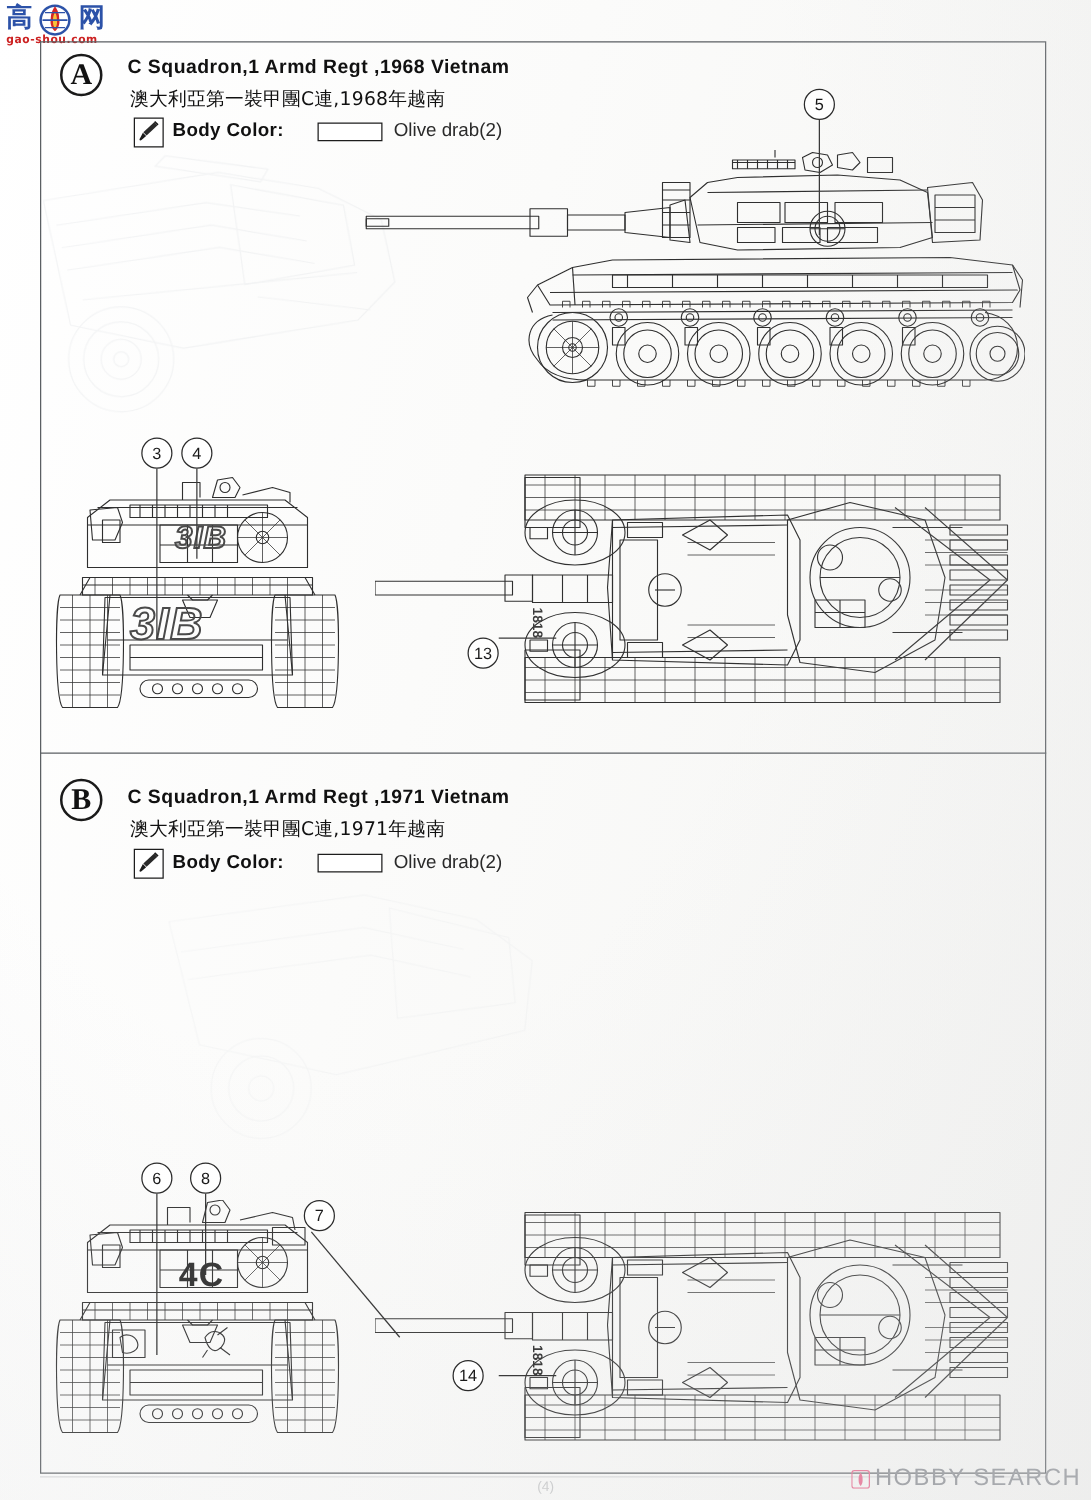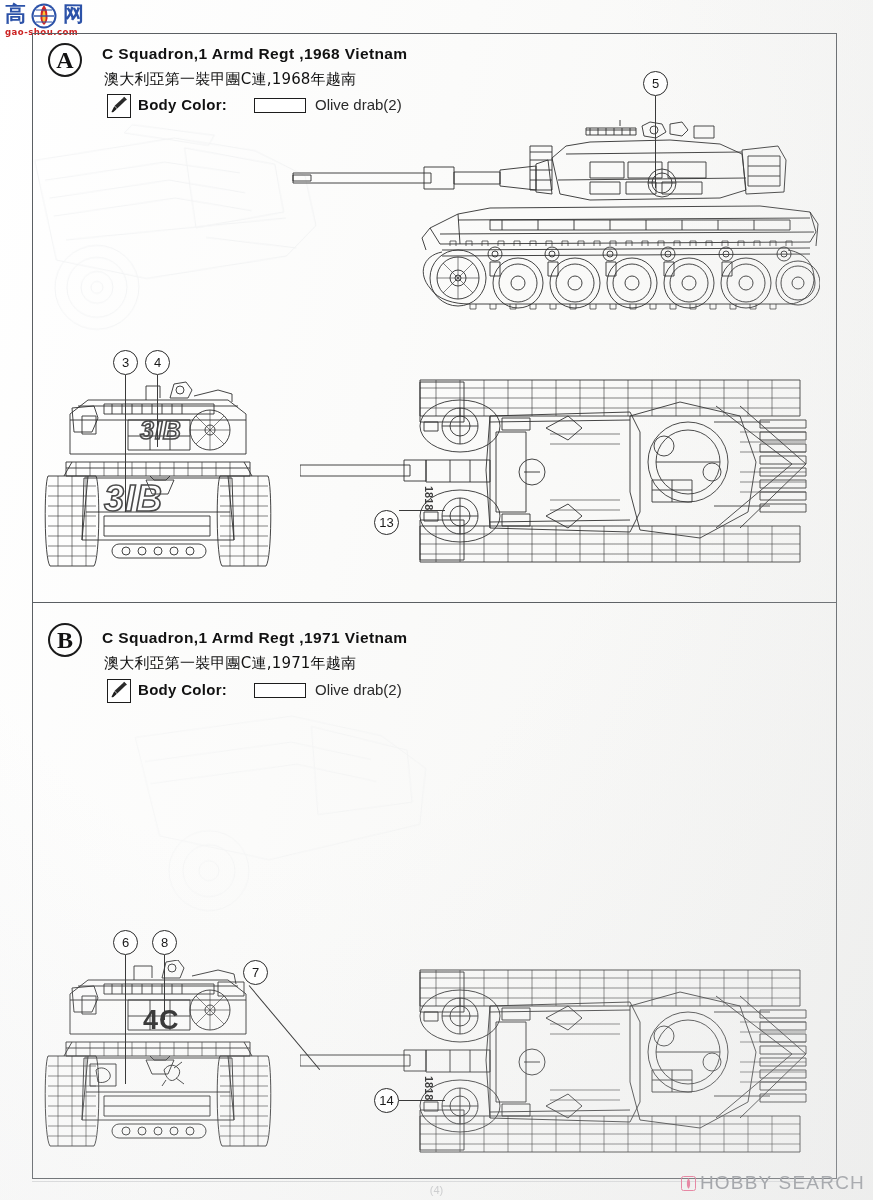--- a/index.html
+++ b/index.html
@@ -691,21 +691,21 @@
           <path d="M188 96 L188 186 M202 96 L202 186 M216 96 L216 186"></path>
         </g>
         <path d="M30 82 L22 96 M202 82 L210 96"></path>
         <path d="M46 96 L40 160 M186 96 L192 160"></path>
       </g>
     </svg>
   </div>
 
   <div class="hull-mark" style="left:143px; top:1005px; font-size:27px; color:#3a3a3a;">4C</div>
 
-  <div class="callout" style="left:374px; top:1088px;">14</div>
+  <div class="callout" style="left:362px; top:1088px;">14</div>
   <div class="lead lead-h" style="left:399px; top:1100px; width:46px;"></div>
 
   <div class="art" style="left:300px; top:962px; width:520px; height:200px;">
     <svg viewBox="0 0 520 200" preserveAspectRatio="none">
       <g fill="none" stroke="#303030" stroke-width="0.9" stroke-linejoin="round">
         <rect x="0" y="93" width="110" height="11"></rect>
         <rect x="104" y="88" width="22" height="21"></rect>
         <path d="M120 8 L500 8 L500 44 L120 44 Z"></path>
         <g stroke-width="0.6">
           <path d="M120 16 L500 16 M120 26 L500 26 M120 36 L500 36"></path>

